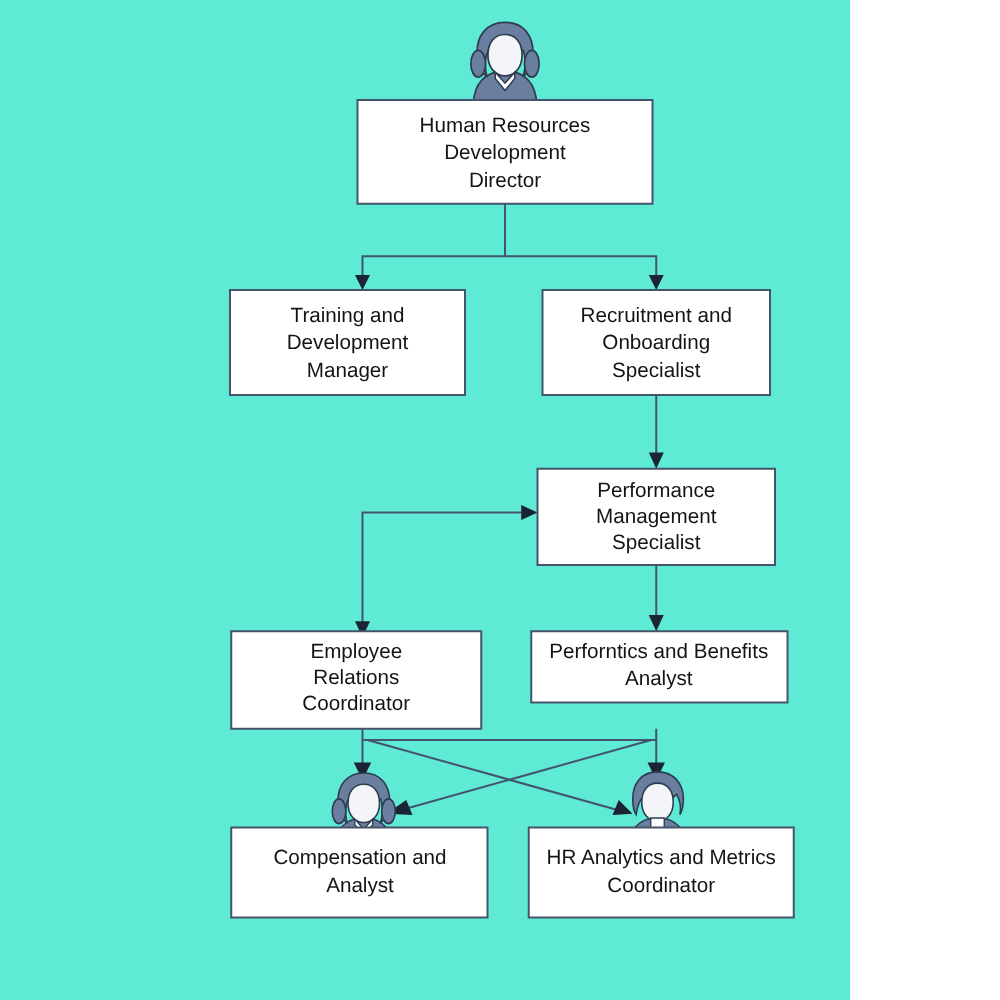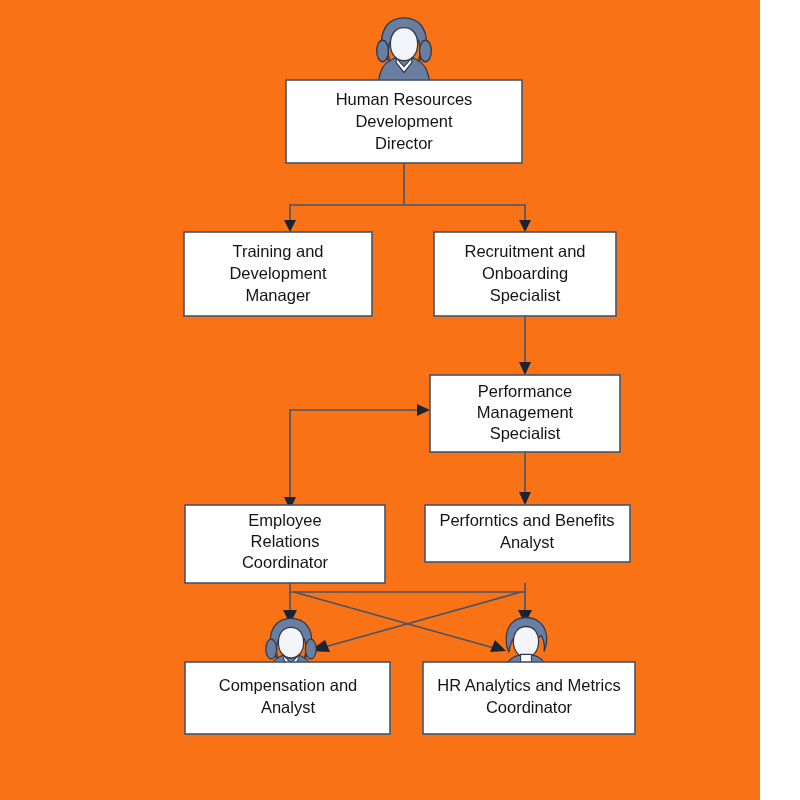--- a/index.html
+++ b/index.html
@@ -8,23 +8,23 @@
     background: #ffffff;
   }
   body {
     width: 800px;
     height: 800px;
     font-family: "Liberation Sans", sans-serif;
     overflow: hidden;
   }
   #chart-root {
     position: relative;
-    width: 760px;
+    width: 680px;
     height: 800px;
-    background: #f97316;
+    background: #5eead4;
   }
   svg.diagram {
     display: block;
     width: 800px;
     height: 800px;
   }
   .node-box {
     fill: #ffffff;
     stroke: #44546a;
     stroke-width: 1.6;

